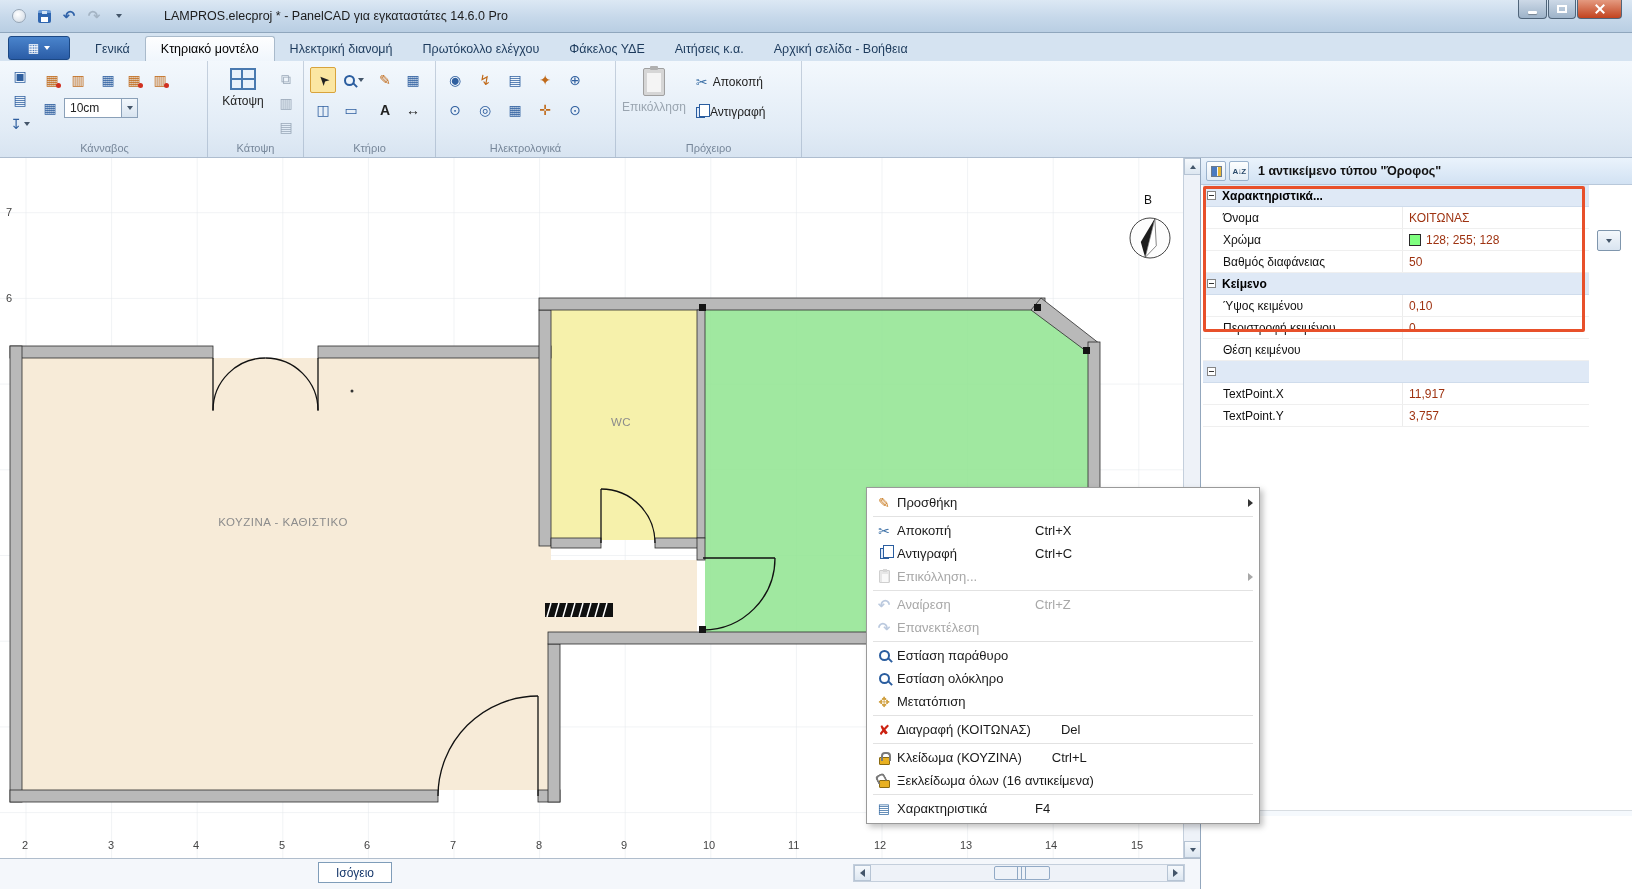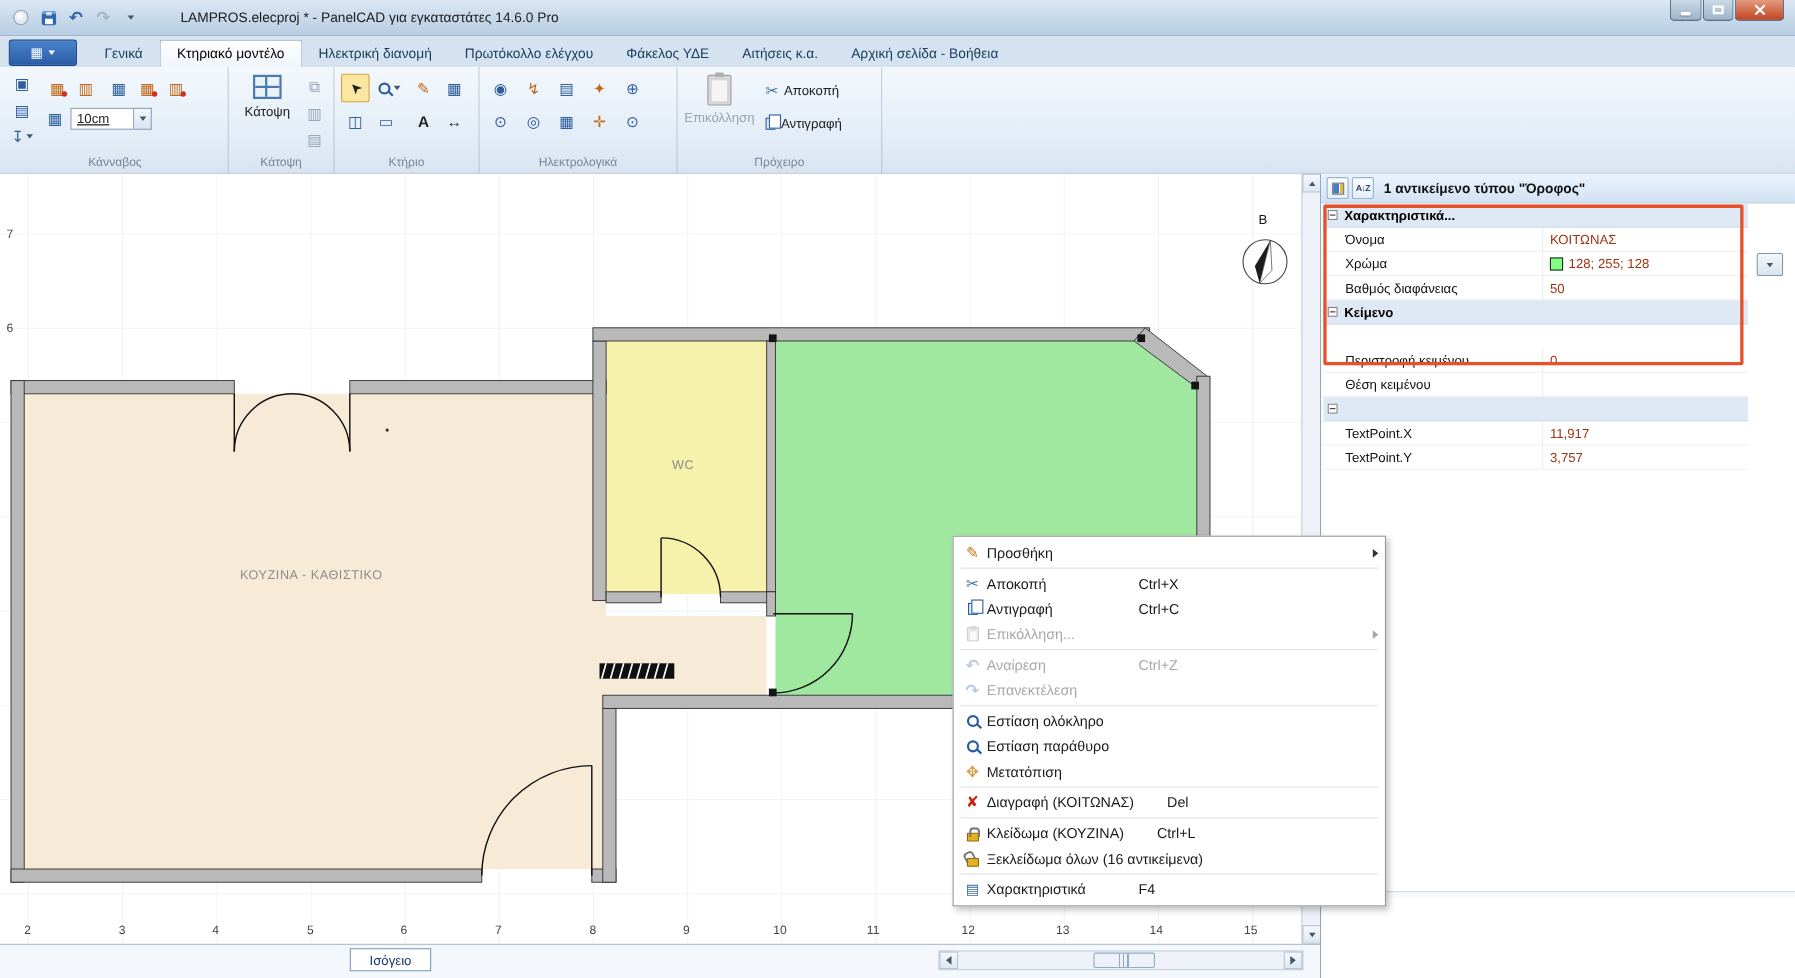--- a/index.html
+++ b/index.html
@@ -46,21 +46,21 @@
   
   .ribbon { position:absolute; left:0; top:61px; width:1632px; height:97px;
     background:linear-gradient(#f3f8fd,#e2ecf6 70%,#d8e4f1); border-bottom:1px solid #aebdcf; }
   .rgroup { position:absolute; top:0; bottom:0; border-right:1px solid rgba(130,150,175,.4); }
   .rgroup-label { position:absolute; bottom:3px; left:0; right:0; text-align:center; font-size:11px; color:#77879a; }
   .rbtn { position:absolute; display:flex; align-items:center; justify-content:center; border-radius:2px; border:1px solid transparent; }
   .rbtn.sel { background:#fbe6a2; border-color:#d8a33c; }
   .rg { font-size:14px; color:#2f5f9f; line-height:1; }
   .rg.warm { color:#c06a1a; } .rg.dim { color:#9aa8b8; }
   .reddot::after { content:""; position:absolute; right:2px; bottom:2px; width:5px; height:5px; border-radius:50%; background:#d03020; }
-  .combo { position:absolute; display:flex; align-items:center; height:20px;text-decoration:underline; }
+  .combo { position:absolute; display:flex; align-items:center; height:20px; }
   .combo-box { width:58px; height:20px; background:#fff; border:1px solid #8aa0b8; font-size:12px; color:#222;
     display:flex; align-items:center; padding-left:5px; }
   .combo-arrow { width:16px; height:20px; border:1px solid #8aa0b8; border-left:none; background:linear-gradient(#f2f7fc,#d8e4f0);
     display:flex; align-items:center; justify-content:center; }
   .bigbtn { position:absolute; display:flex; flex-direction:column; align-items:center; justify-content:flex-start; gap:5px;
     border-radius:2px; padding-top:5px; font-size:12px; color:#222; }
   .bigbtn .lbl { text-align:center; line-height:1.15; }
   .bigbtn.disabled .lbl { color:#9aa5b0; }
   .icon-plan { width:26px; height:22px; border:2px solid #4a7ab0; background:#eaf2fb; position:relative; }
   .icon-plan::before { content:""; position:absolute; left:9px; top:0; bottom:0; width:2px; background:#4a7ab0; }
@@ -495,20 +495,24 @@
         </span>
     </div>
     <div class="prow" style="top:93px;">
       <span class="plabel">Βαθμός διαφάνειας</span>
       <span class="pvalue">50</span>
     </div>
     <div class="pgroup" style="top:115px;text-align:center;">
       <span class="expand-box"></span>
       <span>Κείμενο</span>
     </div>
+    <div class="prow" style="top:137px;">
+      <span class="plabel">Ύψος κειμένου</span>
+      <span class="pvalue">0,10</span>
+    </div>
     <div class="prow" style="top:159px;">
       <span class="plabel">Περιστροφή κειμένου</span>
       <span class="pvalue">0</span>
     </div>
     <div class="prow" style="top:181px;">
       <span class="plabel">Θέση κειμένου</span>
       <span class="pvalue"></span>
     </div>
     <div class="pgroup" style="top:203px;">
       <span class="expand-box"></span>
@@ -578,32 +582,32 @@
           <span class="g-menu-undo">↷</span>
         </span>
       <span class="mil">Επανεκτέλεση</span>
         <span class="mis"></span>
     </div>
     <div class="msep"></div>
     <div class="mi">
       <span class="mic">
           <span class="icon-mag"></span>
         </span>
+      <span class="mil">Εστίαση παράθυρο</span>
+        <span class="mis"></span>
+    </div>
+    <div class="mi">
+      <span class="mic">
+          <span class="icon-mag"></span>
+        </span>
       <span class="mil">Εστίαση ολόκληρο</span>
         <span class="mis"></span>
     </div>
     <div class="mi">
       <span class="mic">
-          <span class="icon-mag"></span>
-        </span>
-      <span class="mil">Εστίαση παράθυρο</span>
-        <span class="mis"></span>
-    </div>
-    <div class="mi">
-      <span class="mic">
           <span class="g-pan">✥</span>
         </span>
       <span class="mil">Μετατόπιση</span>
         <span class="mis"></span>
     </div>
     <div class="msep"></div>
     <div class="mi">
       <span class="mic">
           <span class="g-del">✘</span>
         </span>

